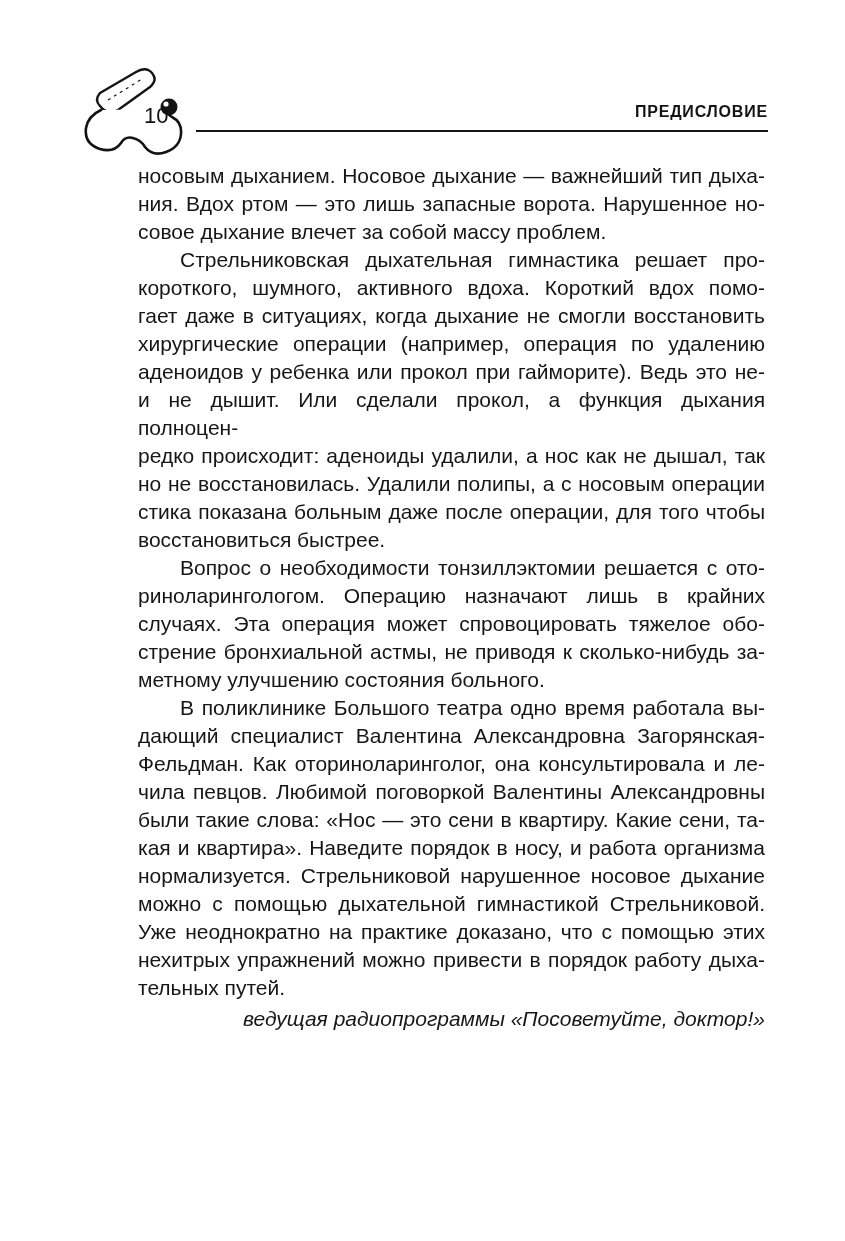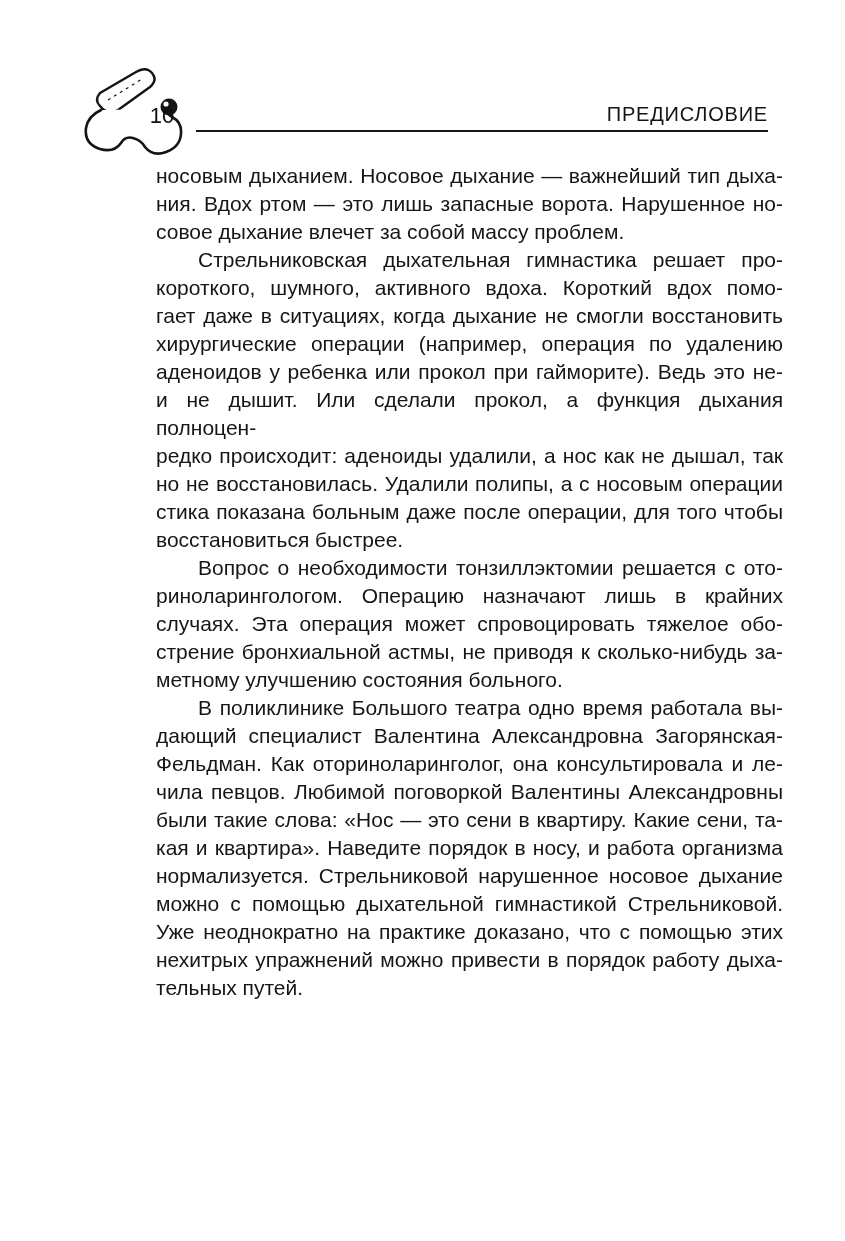--- a/index.html
+++ b/index.html
@@ -28,38 +28,37 @@
     top: 68px;
     width: 140px;
     height: 92px;
     z-index: 2;
   }
   .page-number {
     position: absolute;
     left: 144px;
     top: 103px;
     width: 36px;
-    text-align: center;
     font-size: 22px;
     color: #111;
     z-index: 3;
   }
   .chapter-title {
     position: absolute;
     right: 77px;
     top: 103px;
-    font-size: 20px;
-    font-weight: 400;
+    font-size: 16px;
+    font-weight: 700;
     letter-spacing: 0.8px;
     color: #141414;
     z-index: 1;
   }
   .body-text {
     position: absolute;
-    left: 156px;
+    left: 138px;
     top: 162px;
     width: 627px;
     font-size: 21px;
     line-height: 28px;
   }
   .line {
     text-align: justify;
     text-align-last: justify;
     white-space: normal;
   }
@@ -124,16 +123,17 @@
         <div class="line">чила певцов. Любимой поговоркой Валентины Александровны</div>
         <div class="line">были такие слова: «Нос — это сени в квартиру. Какие сени, та-</div>
         <div class="line">кая и квартира». Наведите порядок в носу, и работа организма</div>
         <div class="line">нормализуется. Стрельниковой нарушенное носовое дыхание</div>
         <div class="line">можно с помощью дыхательной гимнастикой Стрельниковой.</div>
         <div class="line">Уже неоднократно на практике доказано, что с помощью этих</div>
         <div class="line">нехитрых упражнений можно привести в порядок работу дыха-</div>
         <div class="line last">тельных путей.</div>
       </div>
     <div class="signature">
+        <div class="sig-line">ведущая радиопрограммы «Посоветуйте, доктор!»</div>
       </div>
   </main>
 
 </div>
 
 </body></html>

